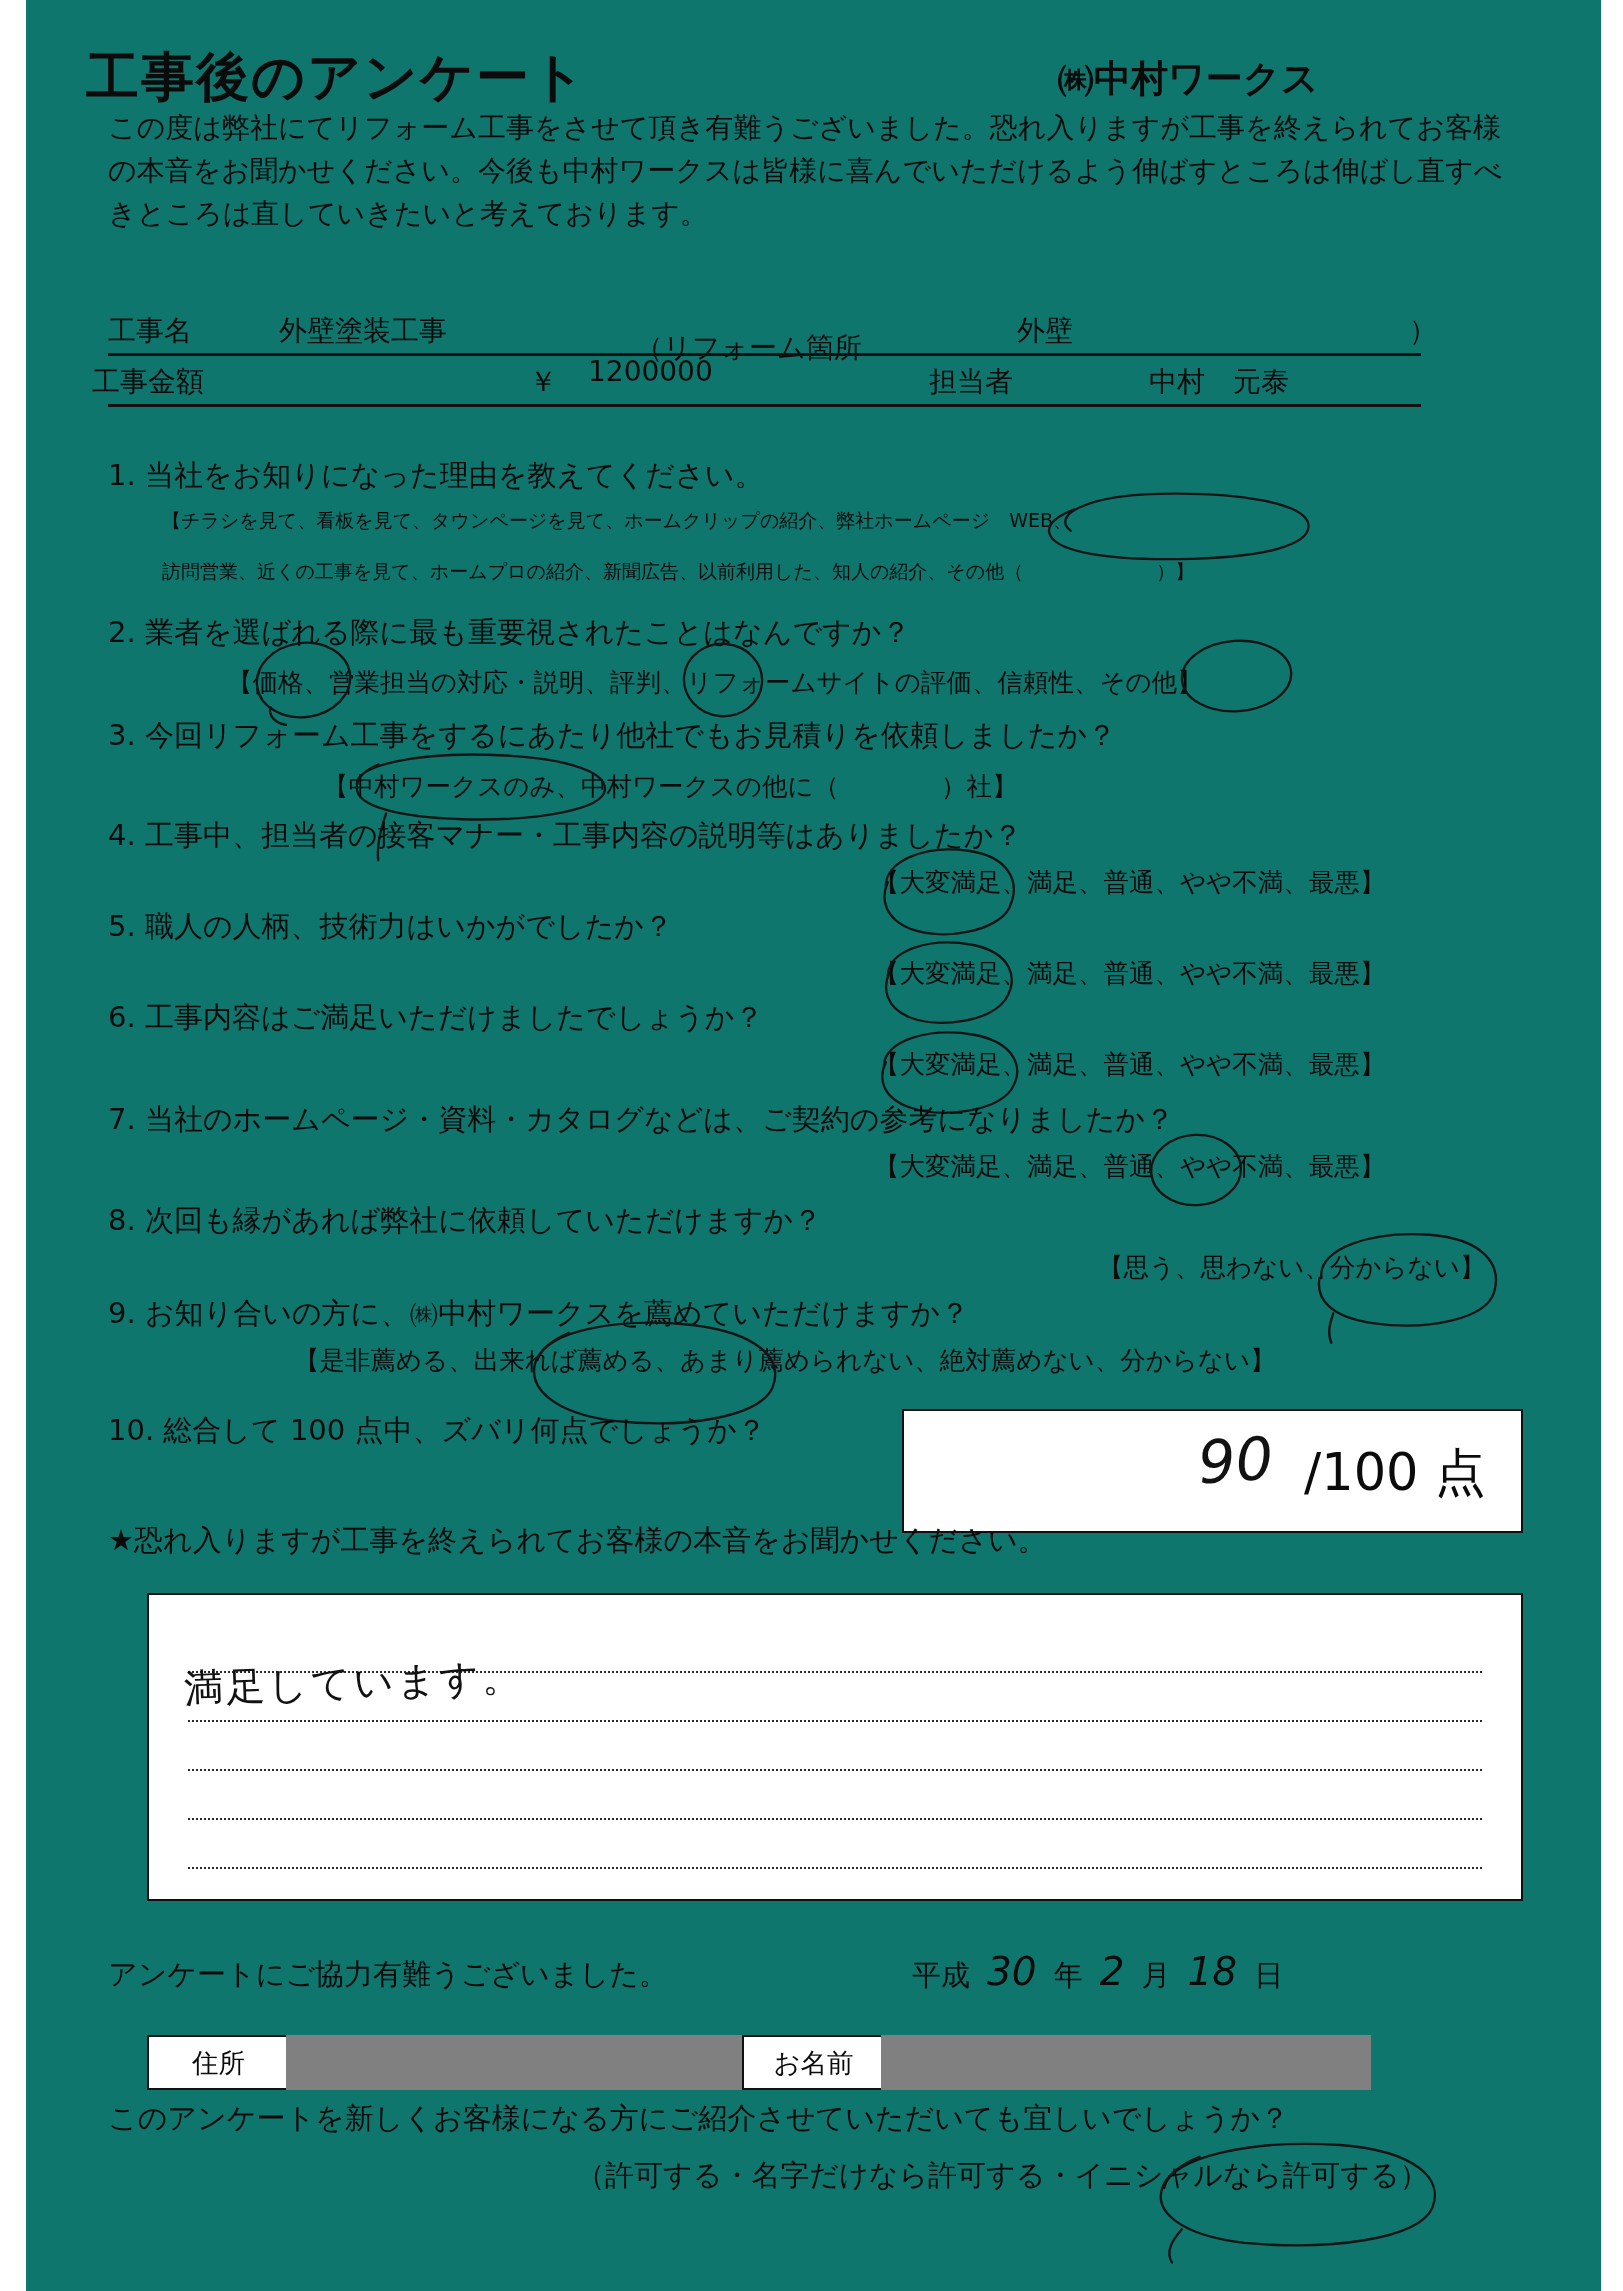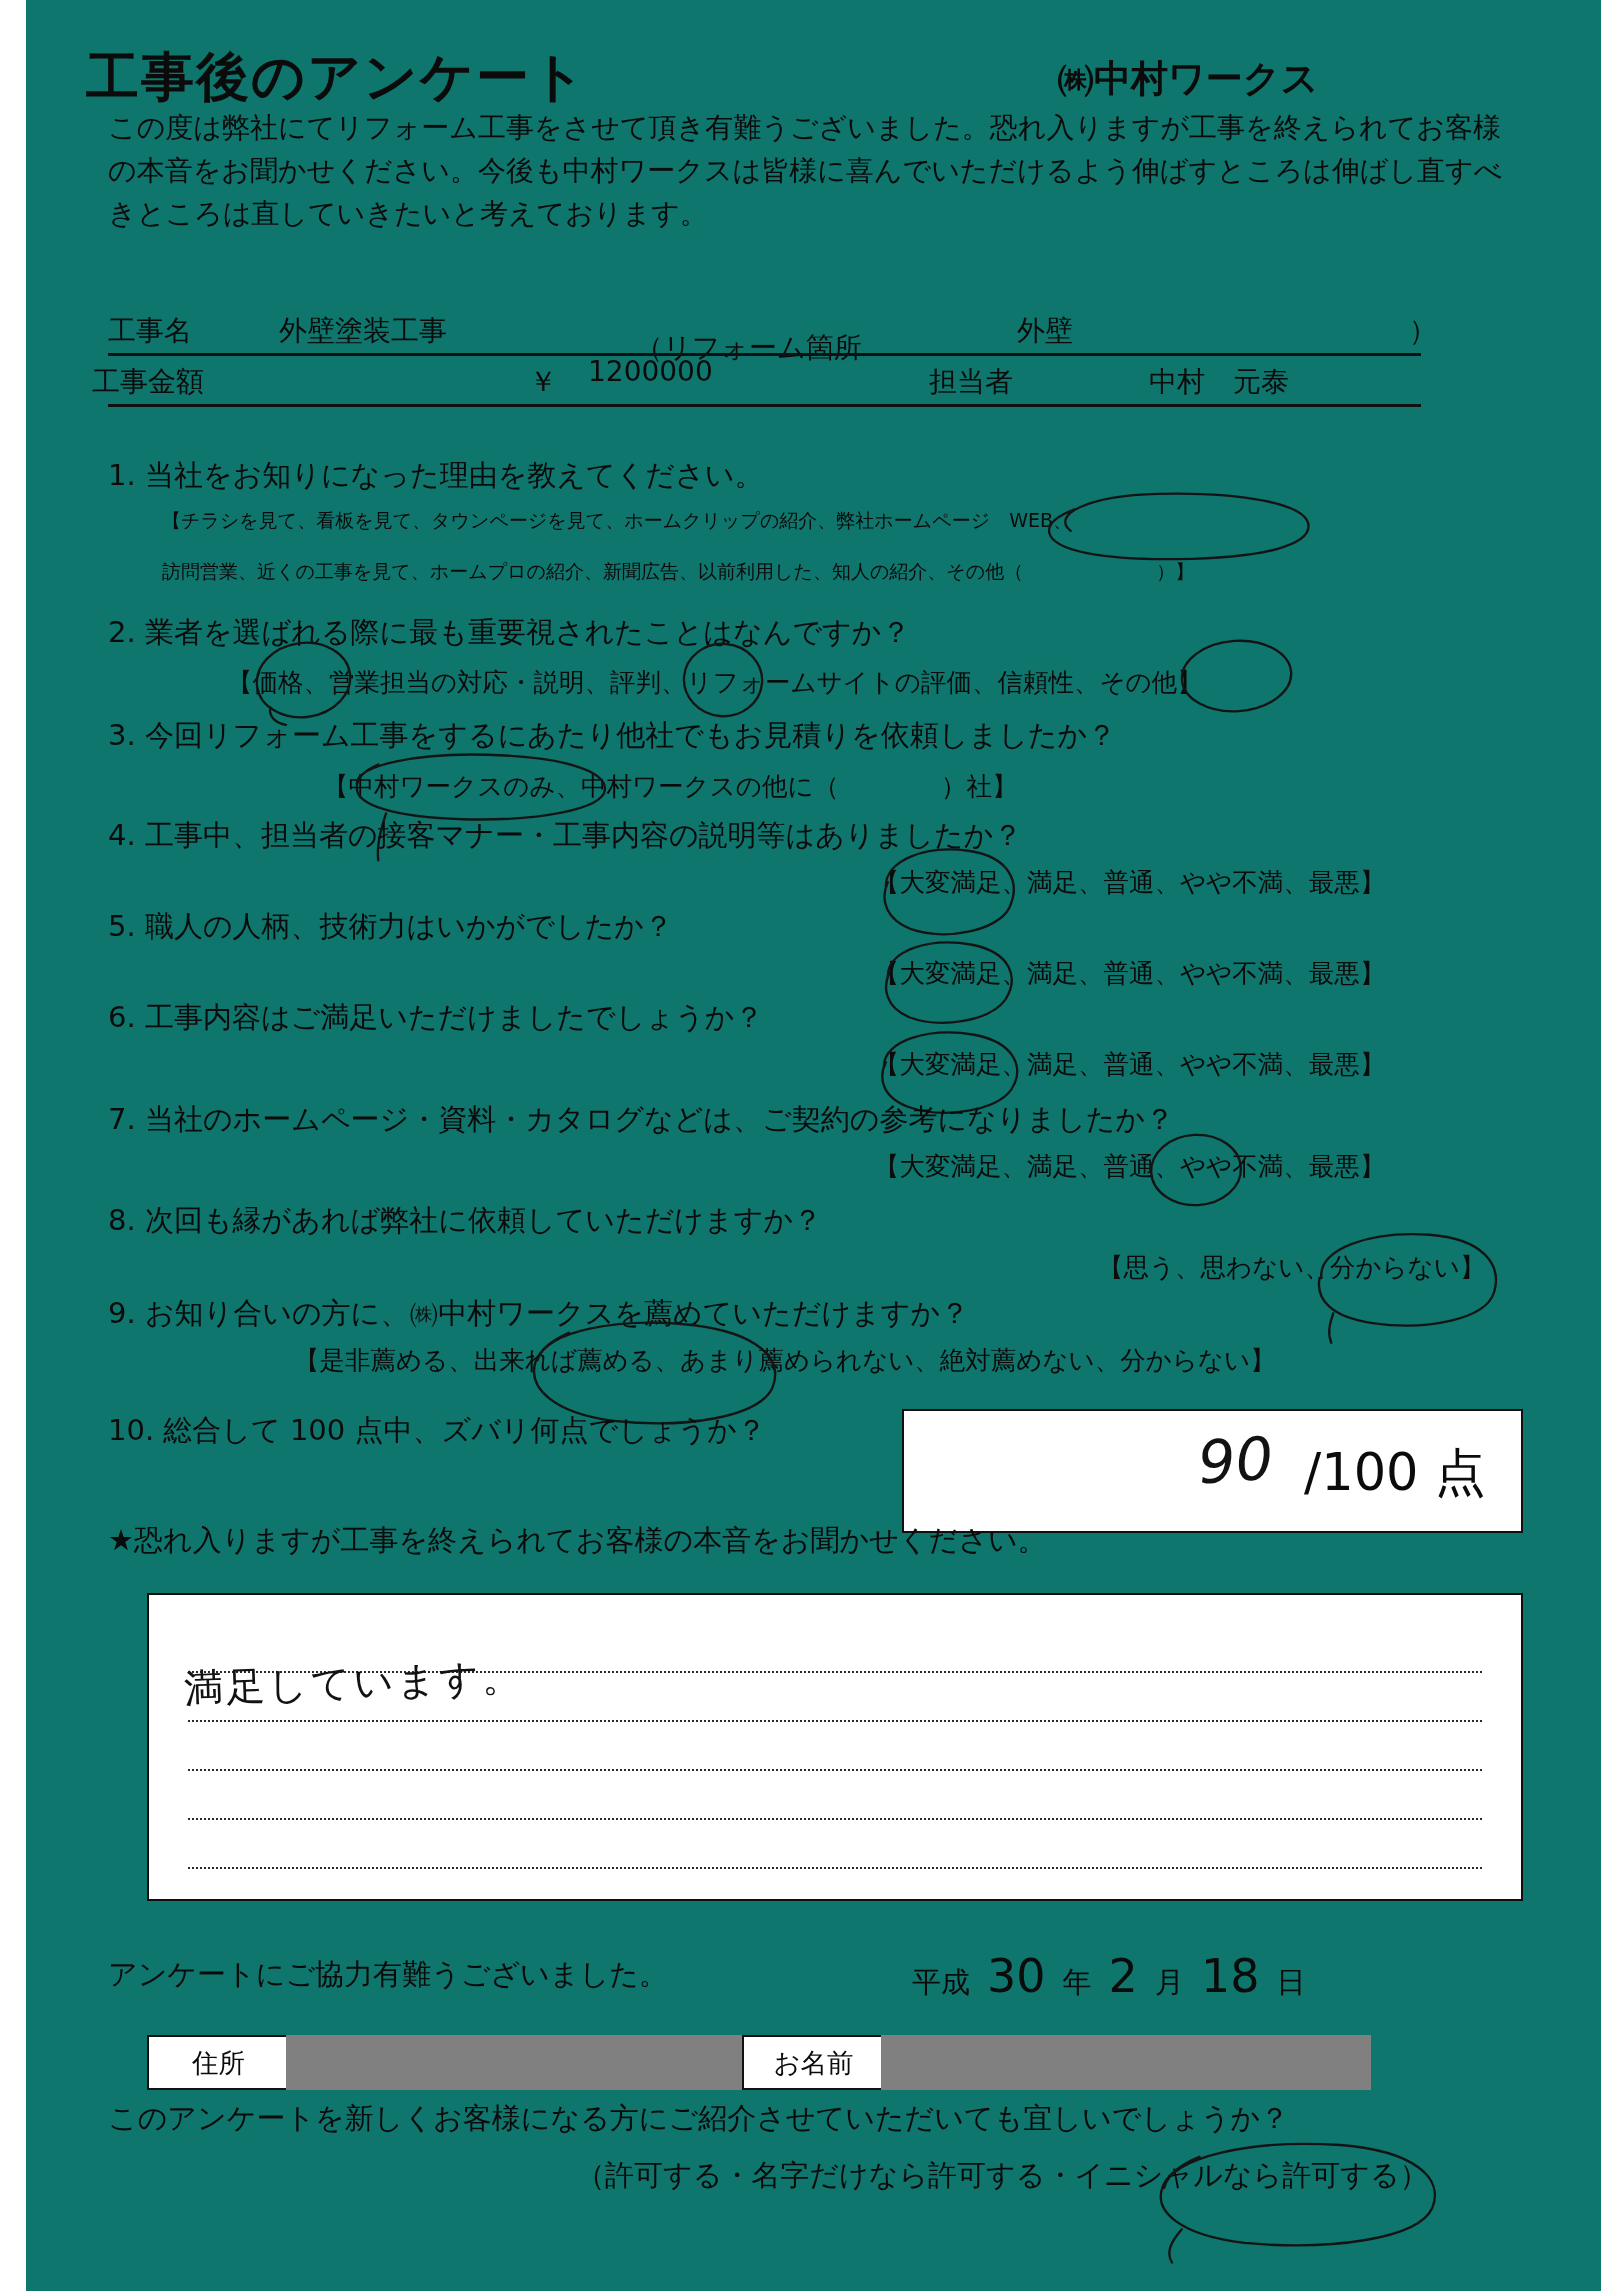--- a/index.html
+++ b/index.html
@@ -141,21 +141,22 @@
     font-size: 29px;
     white-space: nowrap;
   }
   .datewrap {
     position: absolute;
     left: 912px; top: 1949px;
     font-size: 29px;
     white-space: nowrap;
   }
   .date-hw {
-    font-size: 46px;
+    font-size: 39px;
+    font-style: italic;
     padding: 0 7.8px;
   }
 
   .addrtable {
     position: absolute;
     left: 147px; top: 2035px;
     width: 1372px; height: 55px;
   }
   .cell-label {
     position: absolute;

